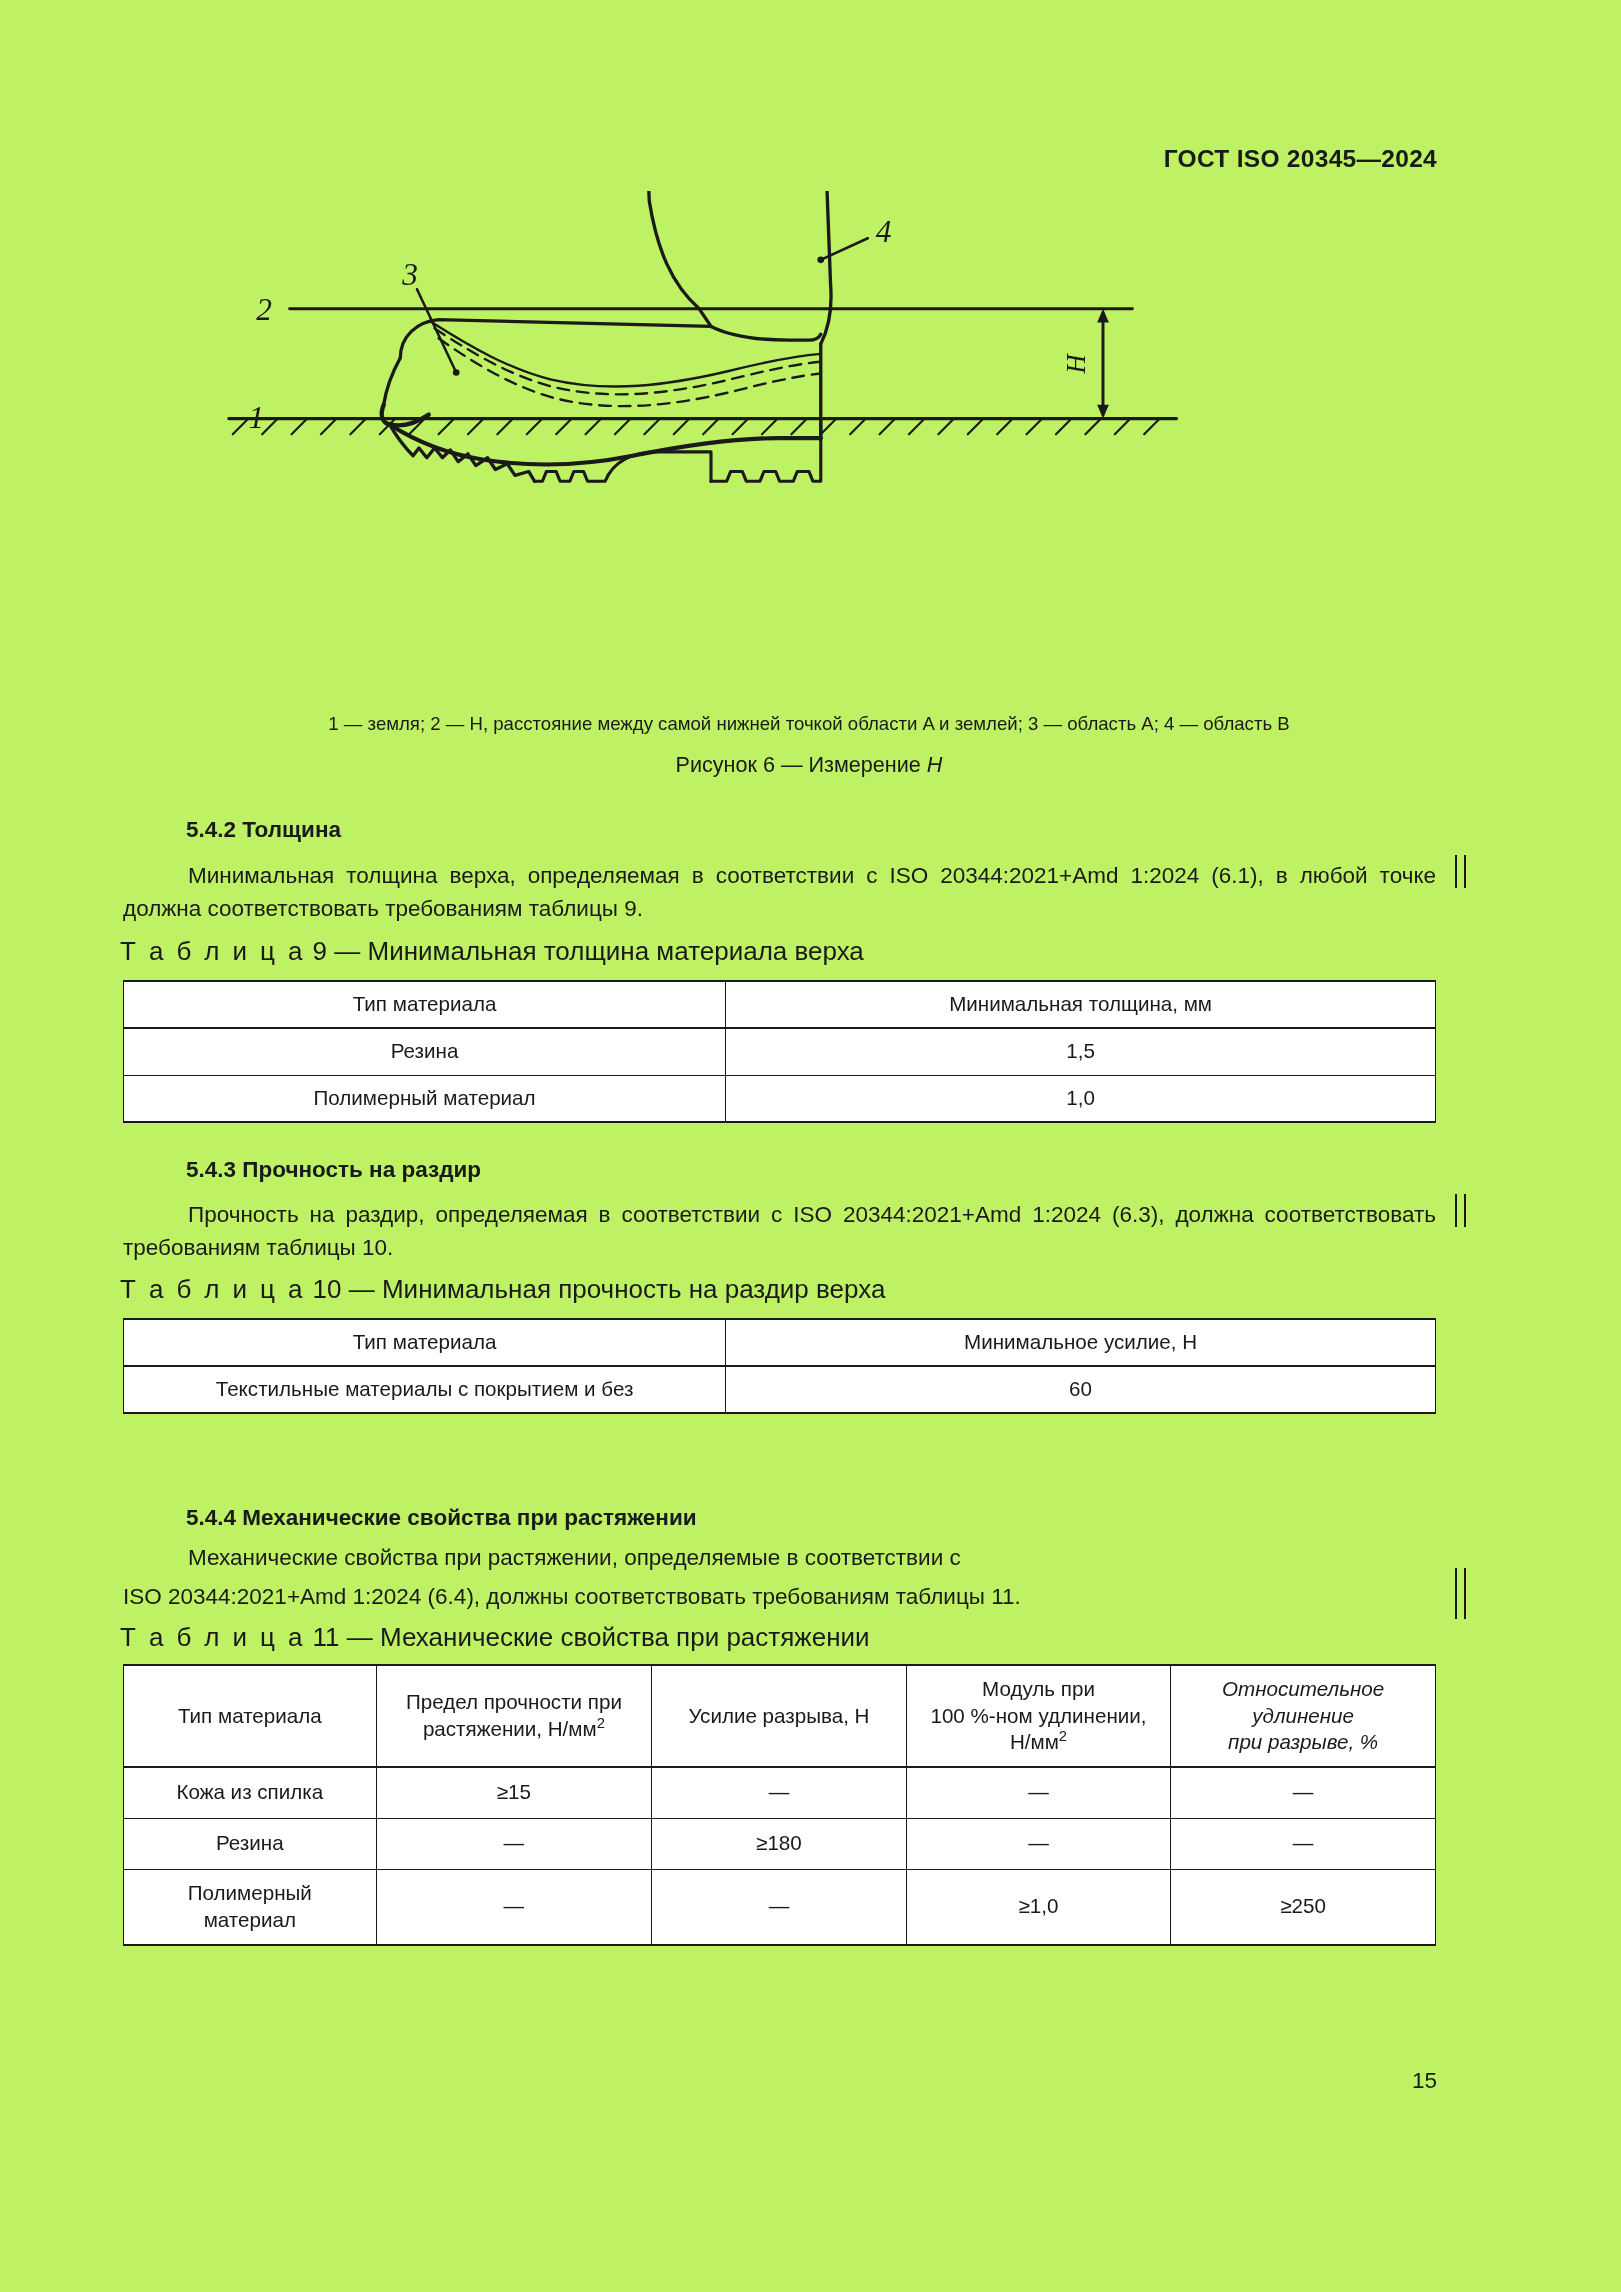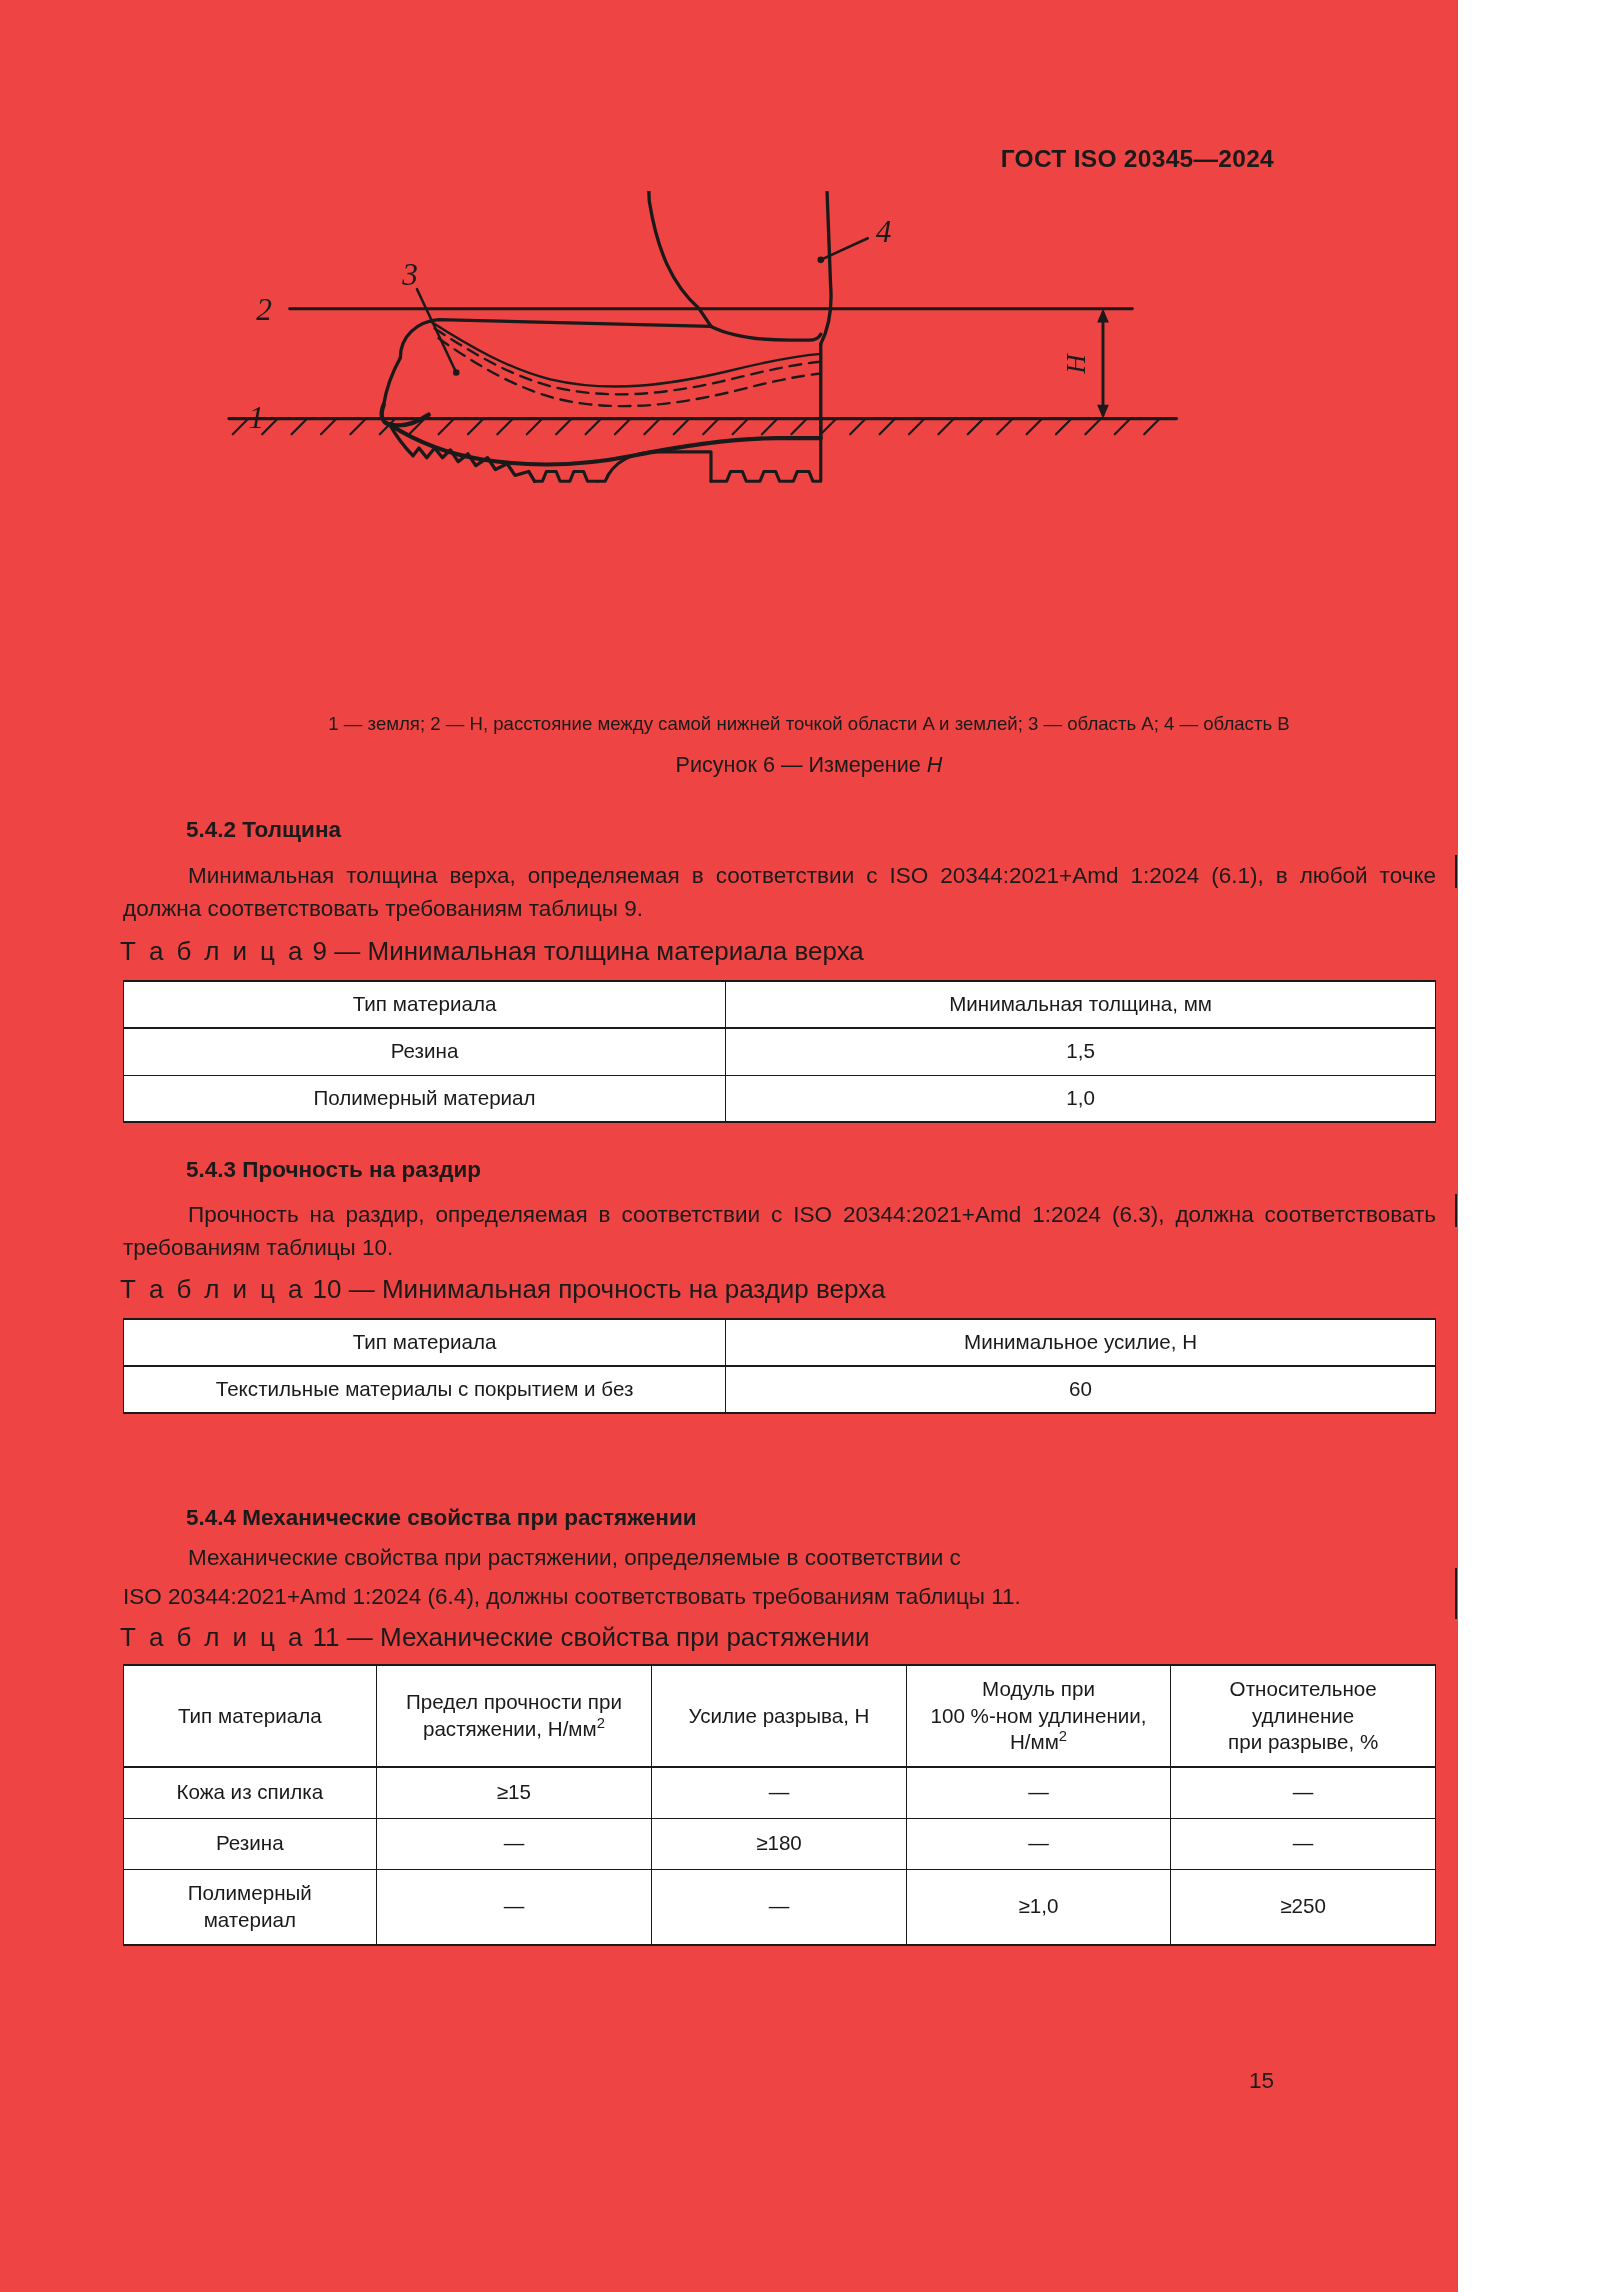--- a/index.html
+++ b/index.html
@@ -7,23 +7,23 @@
     margin: 0;
     padding: 0;
     background: #ffffff;
   }
   body {
     font-family: "Liberation Sans", sans-serif;
     color: #1a1a1a;
   }
   #page {
     position: relative;
-    width: 1458px;
+    width: 1621px;
     height: 2293px;
-    background: #ef4444;
+    background: #bef264;
     overflow: hidden;
     box-sizing: border-box;
   }
 
   
   #doc-header {
     position: absolute;
     top: 145px;
     right: 184px;
     font-size: 24.5px;
@@ -353,21 +353,21 @@
         <th style="height:102px;border-radius:17px;">
           <span>Предел прочности при</span><br>
           <span>растяжении, Н/мм</span><sup>2</sup>
         </th>
         <th style="height:102px;">Усилие разрыва, Н</th>
         <th style="height:102px;">
           <span>Модуль при</span><br>
           <span>100 %-ном удлинении,</span><br>
           <span>Н/мм</span><sup>2</sup>
         </th>
-        <th style="height:102px;">
+        <th style="height:102px;font-style:italic;">
           <span>Относительное</span><br>
           <span>удлинение</span><br>
           <span>при разрыве, %</span>
         </th>
       </tr>
     </thead>
     <tbody>
       <tr>
         <td style="height:51px;">Кожа из спилка</td>
         <td style="height:51px;">≥15</td>

